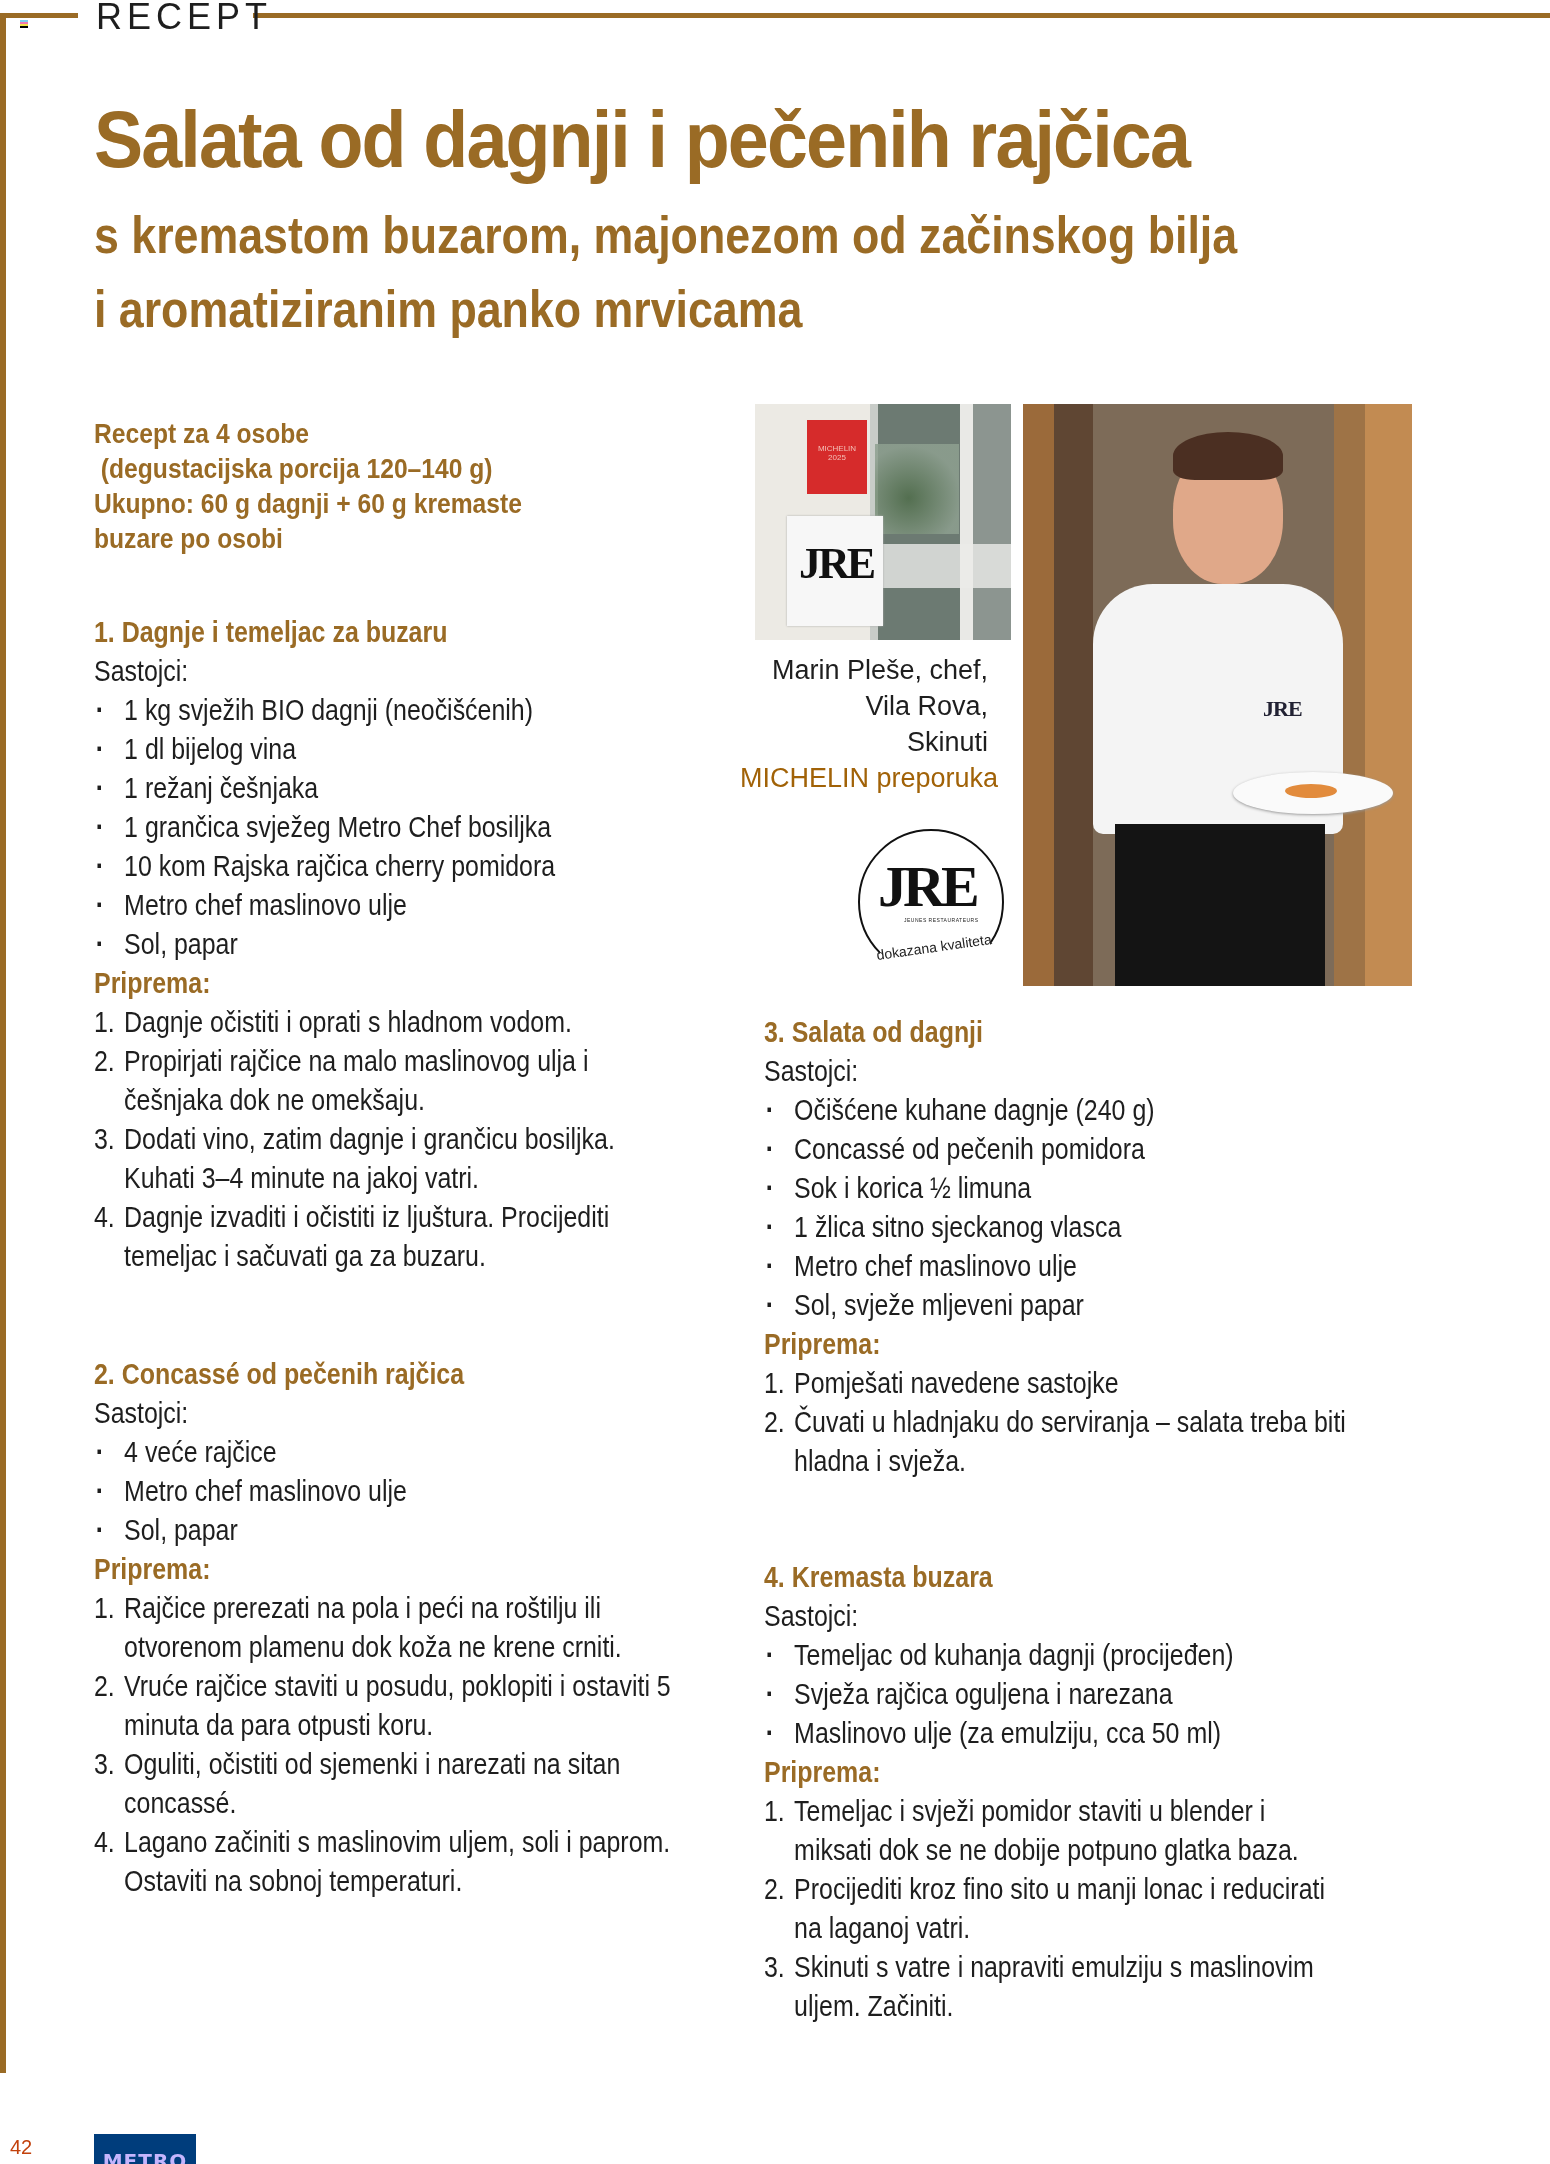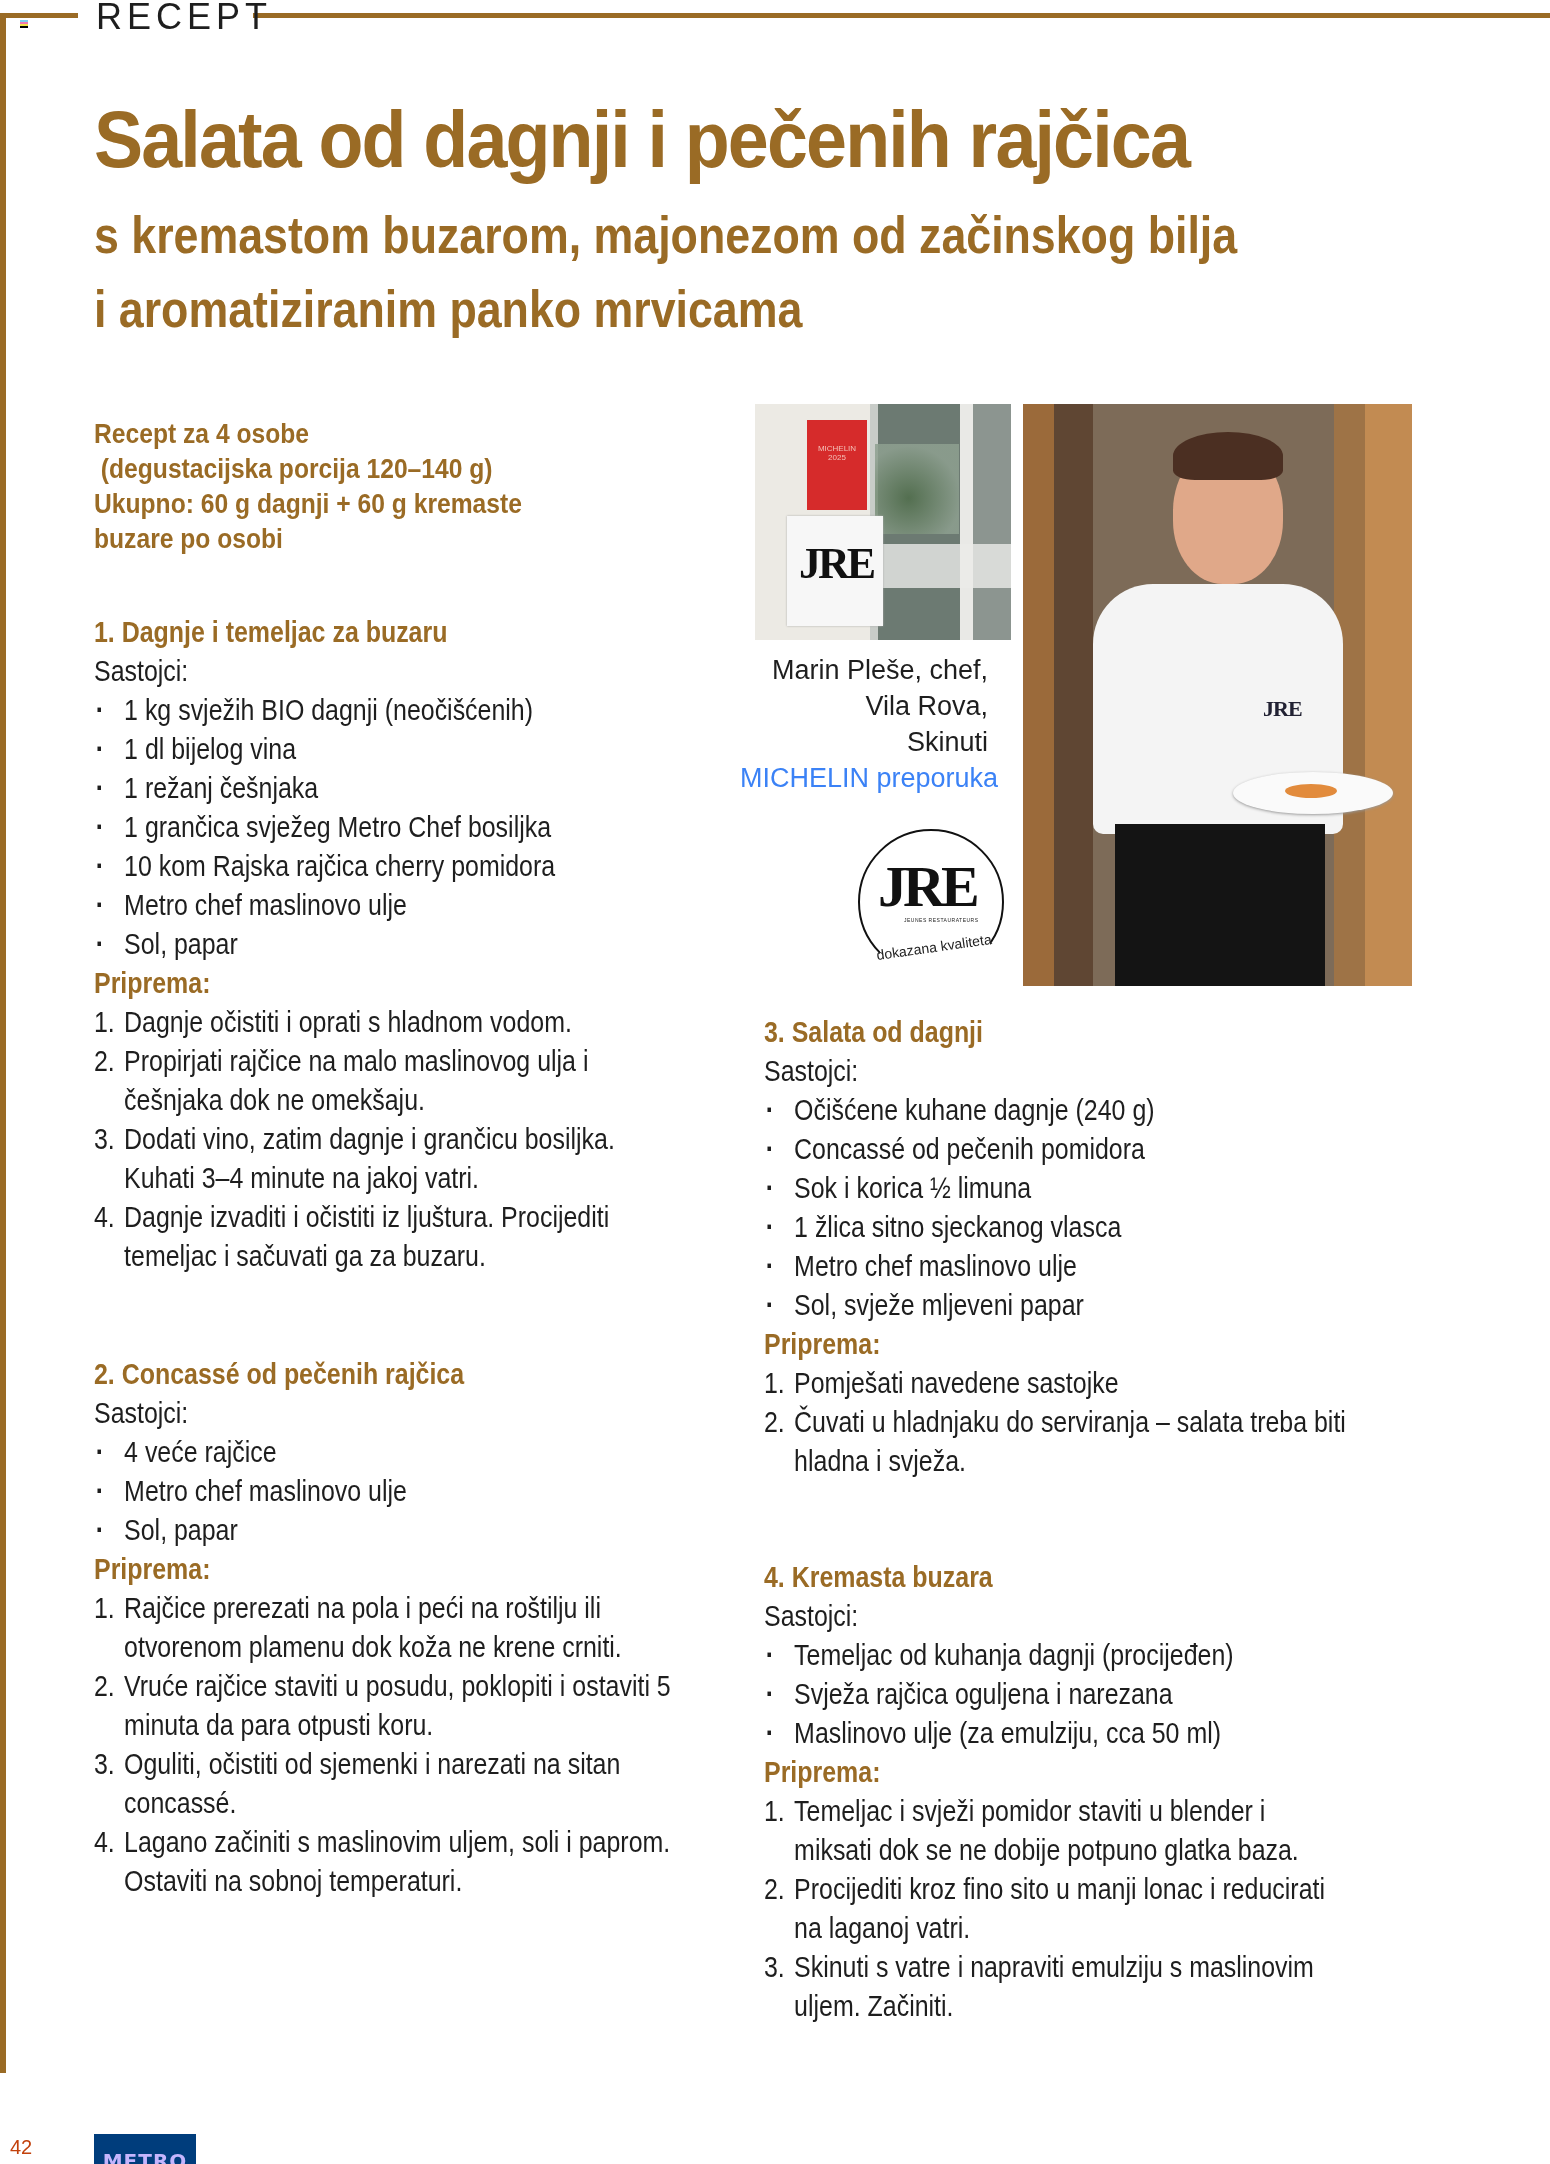--- a/index.html
+++ b/index.html
@@ -34,31 +34,31 @@
   ul.bul li::before { content: "\00B7"; position: absolute; left: 2px; top: 0; font-weight: 700; }
   ol.num { list-style: none; margin: 0; padding: 0; }
   ol.num li { font-size: 29px; line-height: 39px; position: relative; padding-left: 35px; }
   ol.num li .n { position: absolute; left: 0; top: 0; }
   .gap-lg { height: 78px; }
   .gap-md { height: 76px; }
 
   
   .photo-sign { position: absolute; left: 755px; top: 404px; width: 256px; height: 236px; overflow: hidden;
     background: linear-gradient(90deg, #eceae4 0 45%, #c8ccc8 45% 48%, #6c7a72 48% 80%, #e9e9e6 80% 85%, #8c9590 85% 100%); }
-  .sign-red { position: absolute; left: 52px; top: 16px; width: 60px; height: 90px; background: #d62b2b; }
+  .sign-red { position: absolute; left: 52px; top: 16px; width: 60px; height: 74px; background: #d62b2b; }
   .sign-red-txt { position: absolute; left: 4px; top: 24px; width: 52px; color: #f4c0b8; font-size: 8px; text-align: center; }
   .sign-white { position: absolute; left: 32px; top: 112px; width: 96px; height: 110px; background: #f7f7f7; box-shadow: 0 0 2px #aaa; }
   .sign-jre { position: absolute; left: 12px; top: 22px; font-family: "Liberation Serif", serif; font-weight: 700; font-size: 44px; color: #111; letter-spacing: -3px; }
   .sign-glass { position: absolute; left: 120px; top: 40px; width: 84px; height: 90px; background: radial-gradient(circle at 40% 60%, #4f6d4a, #8ea090 70%); opacity: .85; }
   .sign-band { position: absolute; left: 120px; top: 140px; width: 136px; height: 44px; background: rgba(235,235,232,.8); }
 
   .caption { position: absolute; left: 740px; top: 652px; width: 248px; text-align: right;
     font-size: 27px; line-height: 36px; }
   .caption .cap-line { display: block; white-space: nowrap; }
-  .caption .michelin { color: #3b82f6; }
+  .caption .michelin { color: #a16207; }
 
   .jre-badge { position: absolute; left: 858px; top: 829px; width: 142px; height: 142px; border-radius: 50%;
     border: 2px solid #111; background: #fff; }
   .jre-badge .jre { position: absolute; left: 18px; top: 22px; font-family: "Liberation Serif", serif; font-weight: 700; font-size: 58px; letter-spacing: -4px; color: #111; }
   .jre-badge .jre-sub { position: absolute; left: 44px; top: 86px; font-size: 5px; letter-spacing: .5px; color: #222; }
   .jre-badge .ribbon { position: absolute; left: 20px; top: 104px; width: 110px; height: 40px; background: #fff; }
   .jre-badge .dk { position: absolute; left: 16px; top: 108px; font-size: 14px; color: #222; transform: rotate(-8deg); white-space: nowrap; }
 
   .photo-chef { position: absolute; left: 1023px; top: 404px; width: 389px; height: 582px; overflow: hidden;
     background: linear-gradient(90deg, #9b6a3a 0 8%, #5f4633 8% 18%, #7d6b58 18% 80%, #9e7346 80% 88%, #c28b52 88% 100%); }

